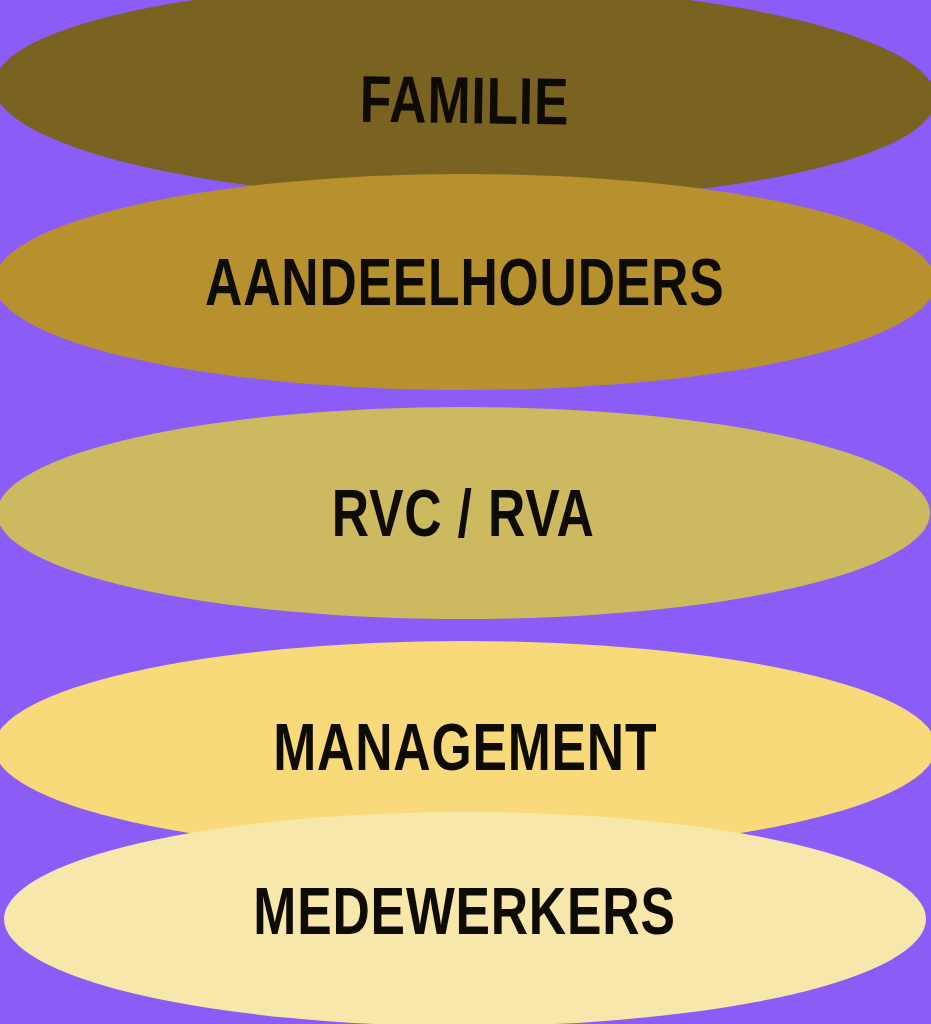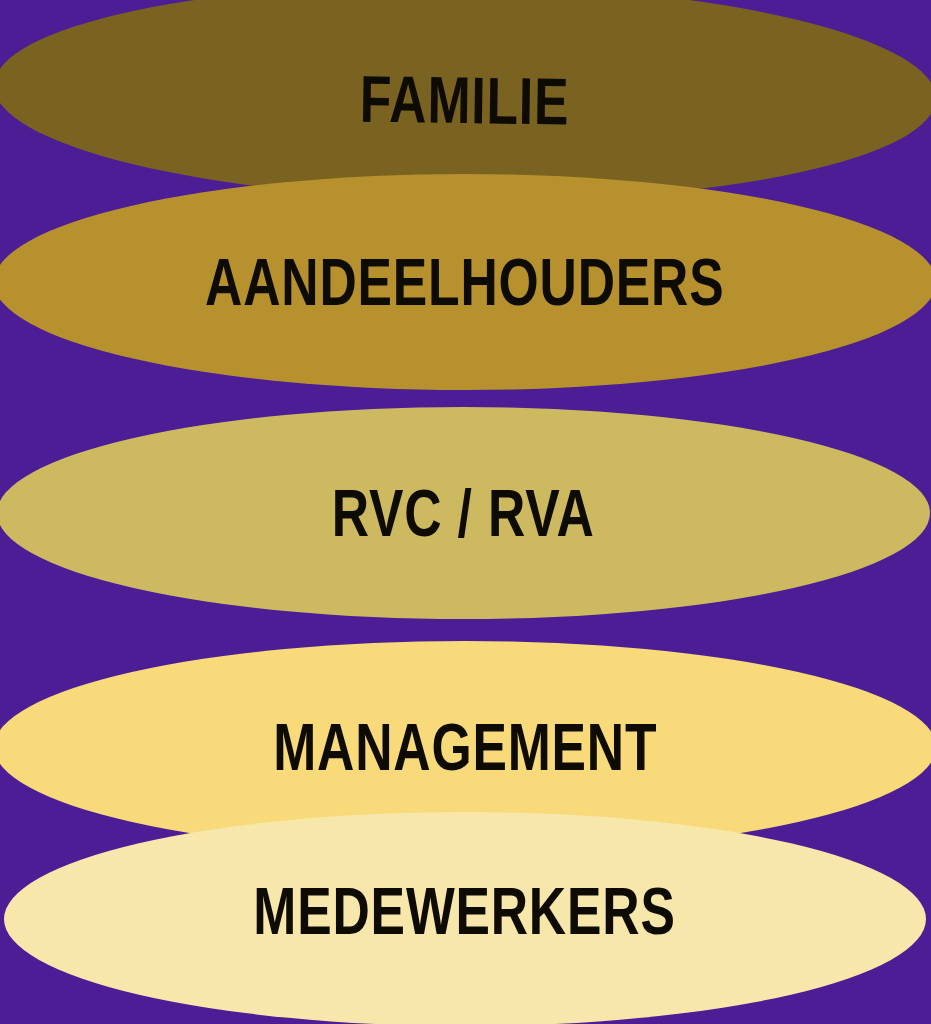--- a/index.html
+++ b/index.html
@@ -37,21 +37,21 @@
   .lvl-2 { left: -3px;  top: 407px; width: 933px; height: 212px; z-index: 3; }
   .lvl-3 { left: -6px;  top: 641px; width: 942px; height: 212px; z-index: 4; }
   .lvl-4 { left:  4px;  top: 812px; width: 922px; height: 214px; z-index: 5; }
   
   .lvl-0 .label { transform: translateY(8px)  scale(0.82, 1.05); }
   .lvl-4 .label { transform: translateY(-8px) scale(0.82, 1.05); }
 </style>
 </head>
 <body>
 
-<div class="stage" style="background: #4c1d95;">
+<div class="stage" style="background: #8b5cf6;">
 
   <div class="ellipse lvl-0" style="background: rgb(122, 98, 32);">
     <span class="label" style="color: rgb(14, 11, 3);">FAMILIE</span>
   </div>
 
   <div class="ellipse lvl-1" style="background: rgb(184, 145, 47);">
     <span class="label" style="color: rgb(14, 11, 3);">AANDEELHOUDERS</span>
   </div>
 
   <div class="ellipse lvl-2" style="background: rgb(205, 186, 96);">

